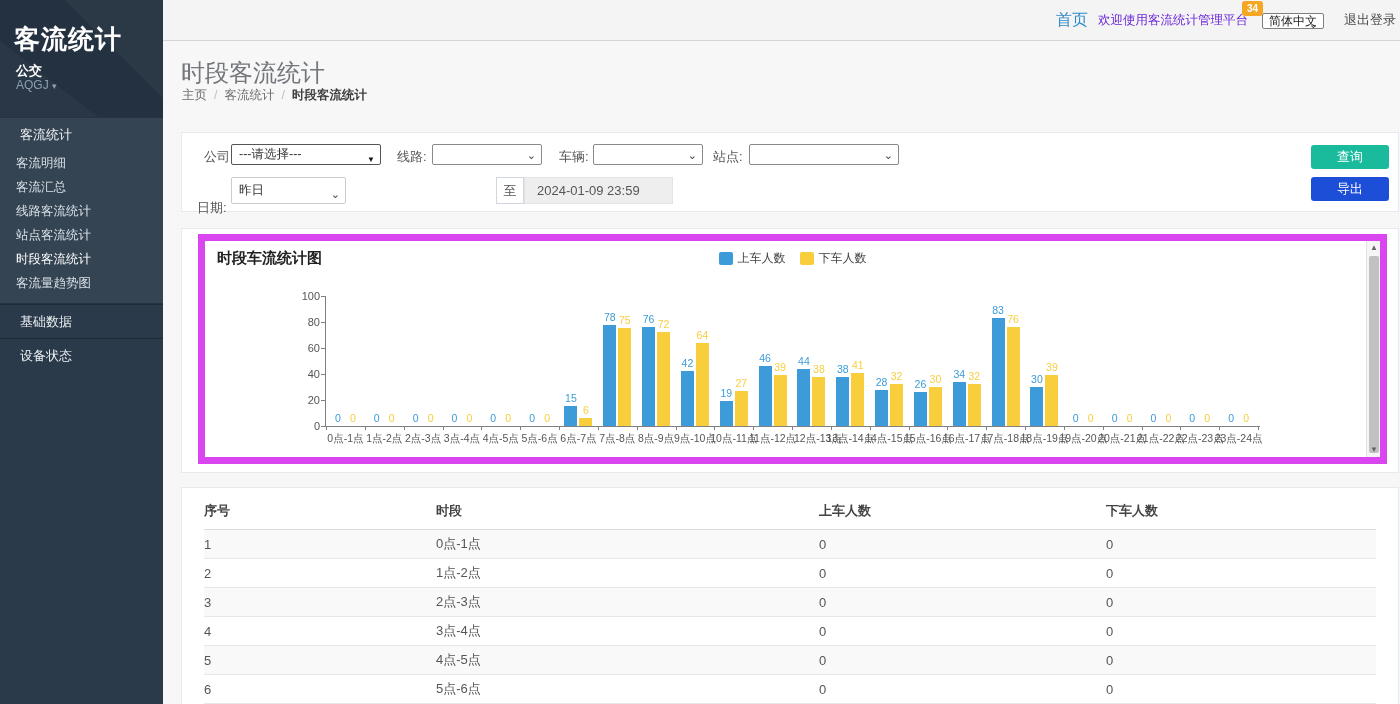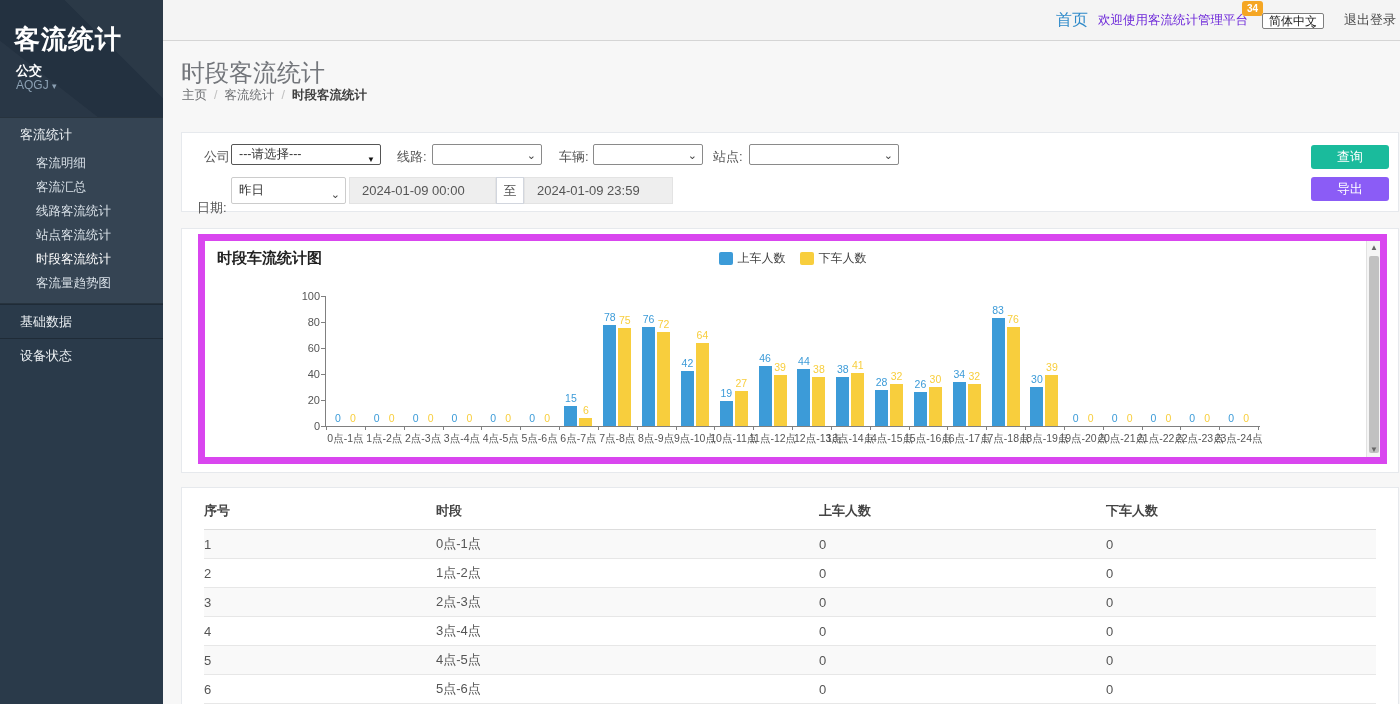--- a/index.html
+++ b/index.html
@@ -13,21 +13,21 @@
   .poly2 { position:absolute; width:260px; height:260px; background:rgba(255,255,255,0.03); transform:rotate(38deg); left:-150px; top:60px; }
   .logo-title { position:absolute; left:14px; top:22px; color:#FFFFFF; font-size:26px; font-weight:bold; letter-spacing:1px; }
   .org-name { position:absolute; left:16px; top:62px; color:#FFFFFF; font-size:13px; font-weight:bold; }
   .org-code { position:absolute; left:16px; top:78px; color:#8BA0B3; font-size:12px; cursor:pointer; }
   .org-code .caret { font-size:9px; color:#8BA0B3; }
   .menu { position:absolute; left:0; top:117px; width:163px; }
   .menu-section { border-top:1px solid rgba(0,0,0,0.25); }
   .menu-section.expanded { background:rgba(255,255,255,0.055); border-bottom:1px solid rgba(0,0,0,0.25); }
   .menu-head { height:33px; line-height:33px; padding-left:20px; color:#EDF1F4; font-size:13px; cursor:pointer; }
   .menu-sub { padding-bottom:8px; }
-  .menu-sub-item { height:24px; line-height:24px; padding-left:36px; color:#D9E1E8; font-size:12.5px; cursor:pointer; white-space:nowrap; }
+  .menu-sub-item { height:24px; line-height:24px; padding-left:16px; color:#D9E1E8; font-size:12.5px; cursor:pointer; white-space:nowrap; }
 
   
   .topbar { position:absolute; left:163px; top:0; width:1237px; height:41px; background:#F4F4F4; border-bottom:1px solid #D5D5D5; }
   .topbar-right { position:absolute; right:4px; top:0; height:40px; display:flex; align-items:center; }
   .home-link { color:#2F8AC9; font-size:16px; margin-right:10px; cursor:pointer; }
   .welcome-text { color:#6d28d9; font-size:12.5px; margin-right:14px; }
   .lang-wrap { position:relative; margin-right:20px; }
   .badge { position:absolute; left:-20px; top:-10px; background:#F5A623; color:#fff; font-size:10px; padding:2px 5px; border-radius:3px; font-weight:bold; }
   .lang-select { width:102px; height:20px; background:#fff; border:1px solid #7F7F7F; border-radius:2px; font-size:12px; color:#222; line-height:18px; padding:0 6px; position:relative; cursor:pointer; }
   .lang-select .chev { position:absolute; right:5px; top:1px; font-size:11px; color:#444; }
@@ -46,21 +46,21 @@
   .filter-panel { left:181px; top:132px; width:1218px; height:80px; }
   .flabel { position:absolute; font-size:13px; color:#555; }
   .sel { position:absolute; background:#fff; border:1px solid #8A8A8A; border-radius:2px; height:21px; font-size:12.5px; color:#333; line-height:19px; padding:0 18px 0 7px; cursor:pointer; }
   .sel .chev { position:absolute; right:5px; top:1px; font-size:11px; color:#444; }
   .sel.custom { border-color:#555; }
   .sel.custom .chev { font-size:8px; top:5px; color:#111; }
   .date-input { position:absolute; height:27px; background:#EEEEEE; border:1px solid #E3E3E3; font-size:13px; color:#555; line-height:25px; padding-left:12px; }
   .to-box { position:absolute; height:27px; background:#fff; border:1px solid #D2D6DE; font-size:13px; color:#555; line-height:25px; text-align:center; }
   .btn { position:absolute; left:1129px; width:78px; height:24px; border:none; border-radius:3px; color:#fff; font-size:13px; text-align:center; line-height:24px; cursor:pointer; font-family:inherit; }
   .btn-query { top:12px; background:#1ABB9C; }
-  .btn-export { top:44px; background:#8b5cf6; }
+  .btn-export { top:44px; background:#1d4ed8; }
 
   
   .chart-panel { left:181px; top:228px; width:1218px; height:245px; }
   .chart-box { position:absolute; left:16px; top:5px; width:1189px; height:230px; border:7px solid #d946ef; background:#fff; overflow:hidden; }
   .chart-title { position:absolute; left:12px; top:8px; font-size:15px; font-weight:bold; color:#222; }
   .legend { position:absolute; left:50%; top:9px; transform:translateX(-50%); display:flex; align-items:center; white-space:nowrap; }
   .legend-item { display:flex; align-items:center; margin:0 7px; }
   .legend-swatch { width:14px; height:13px; border-radius:2px; margin-right:5px; }
   .legend-label { font-size:12px; color:#444; }
   .plot { position:absolute; left:121px; top:55px; width:932px; height:130px; }
@@ -143,21 +143,20 @@
     <span class="sel" style="left:250px; top:11px; width:110px;"><span></span><span class="chev">⌄</span></span>
 
     <span class="flabel" style="left:377px; top:15px;">车辆:</span>
     <span class="sel" style="left:411px; top:11px; width:110px;"><span></span><span class="chev">⌄</span></span>
 
     <span class="flabel" style="left:531px; top:15px;">站点:</span>
     <span class="sel" style="left:567px; top:11px; width:150px;"><span></span><span class="chev">⌄</span></span>
 
     <span class="flabel" style="left:15px; top:66px;">日期:</span>
     <span class="sel" style="left:49px; top:44px; width:115px; height:27px; line-height:25px; border-color:#CCC;"><span>昨日</span><span class="chev" style="top:4px;">⌄</span></span>
-    <span class="date-input" style="left:167px; top:44px; width:147px;">2024-01-09 00:00</span>
     <span class="to-box" style="left:314px; top:44px; width:28px;">至</span>
     <span class="date-input" style="left:342px; top:44px; width:149px;">2024-01-09 23:59</span>
 
     <button class="btn btn-query">查询</button>
     <button class="btn btn-export">导出</button>
   </div>
 
   <div class="panel chart-panel">
     <div class="chart-box">
       <div class="chart-title">时段车流统计图</div>

